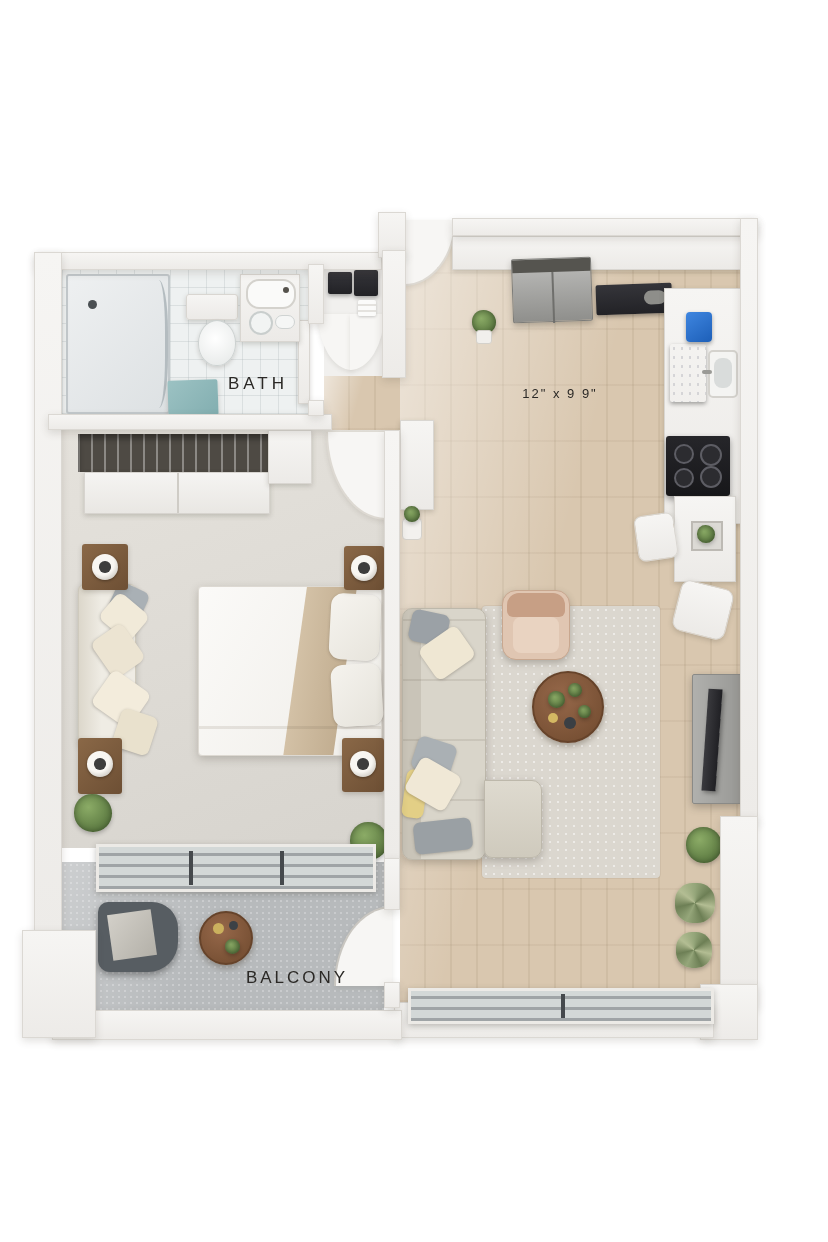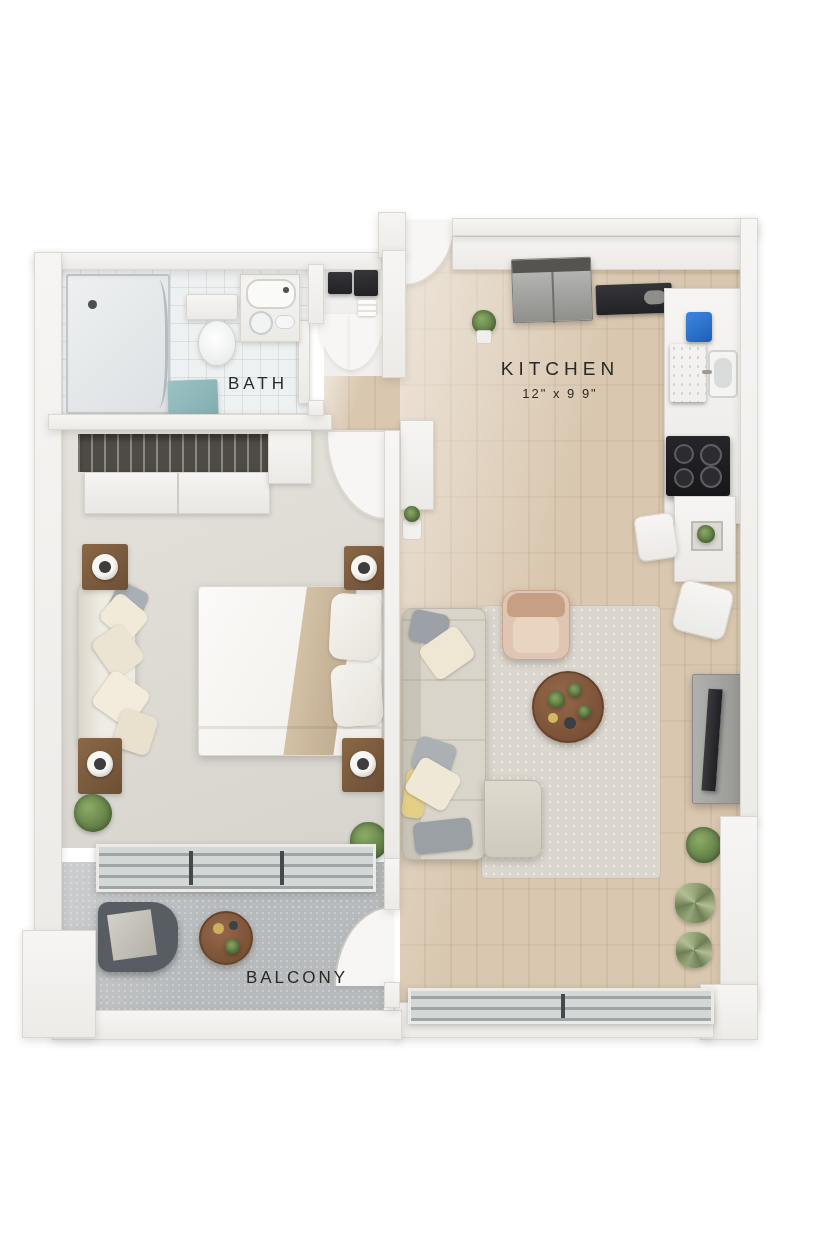--- a/index.html
+++ b/index.html
@@ -215,18 +215,17 @@
   <div class="abs f woodtop" style="left:199px;top:911px;width:54px;height:54px;">
     <div class="abs plant" style="left:24px;top:26px;width:15px;height:15px;"></div>
     <div class="abs" style="left:12px;top:10px;width:11px;height:11px;border-radius:50%;background:#cbb15e;"></div>
     <div class="abs" style="left:28px;top:8px;width:9px;height:9px;border-radius:50%;background:#3c4146;"></div>
   </div>
 
   <div class="abs glass-h" style="left:408px;top:988px;width:306px;height:36px;">
     <div class="abs" style="left:50%;top:3px;width:4px;height:24px;background:#45494c;"></div>
   </div>
 
-  <div class="abs label" style="left:460px;top:358px;width:200px;font-size:19px;letter-spacing:5px;font-weight:500;">KITCHEN</div>
   <div class="abs label" style="left:460px;top:386px;width:200px;font-size:13px;letter-spacing:2px;">12" x 9 9"</div>
   <div class="abs label" style="left:208px;top:374px;width:100px;font-size:17px;letter-spacing:4px;font-weight:500;">BATH</div>
   <div class="abs label" style="left:236px;top:968px;width:122px;font-size:17px;letter-spacing:3px;font-weight:500;">BALCONY</div>
 
 </div>
 
 </body></html>

